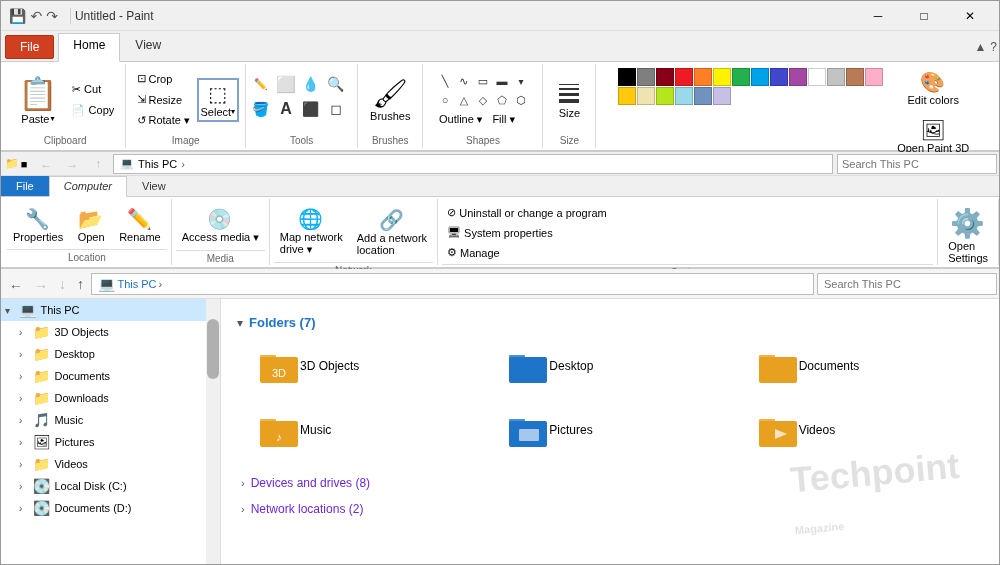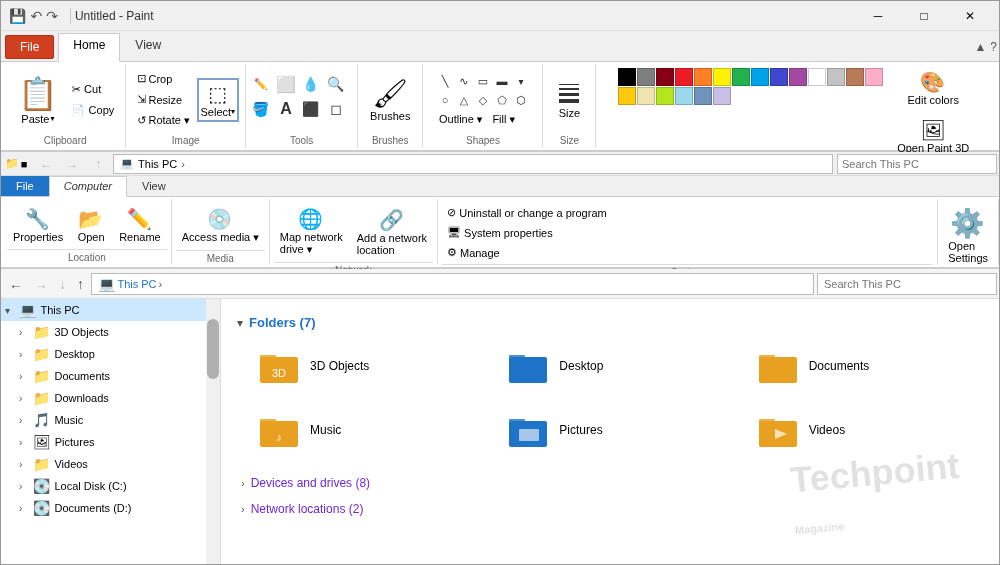--- a/index.html
+++ b/index.html
@@ -321,21 +321,20 @@
     .folder-grid {
       display: grid;
       grid-template-columns: repeat(3, 1fr);
       gap: 16px;
       margin-bottom: 16px;
       padding-left: 16px;
     }
     .folder-item {
       display: flex;
       align-items: center;
-      gap: 10px;
       padding: 6px;
       cursor: pointer;
       border: 1px solid transparent;
       border-radius: 2px;
     }
     .folder-name { font-size: 12px; font-weight: 500; }
     .collapsible-row {
       display: flex;
       align-items: center;
       gap: 6px;

